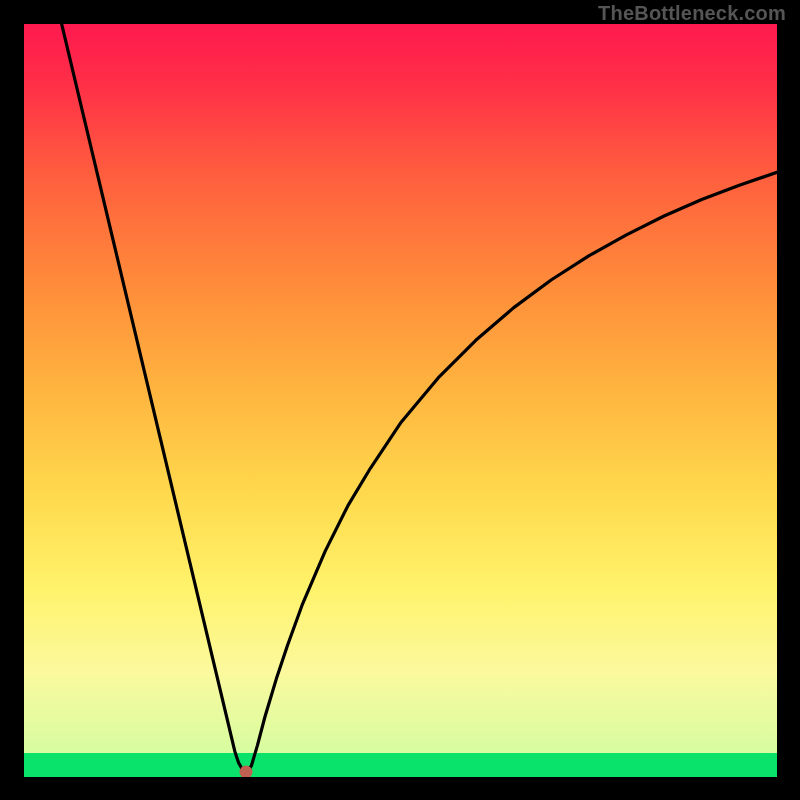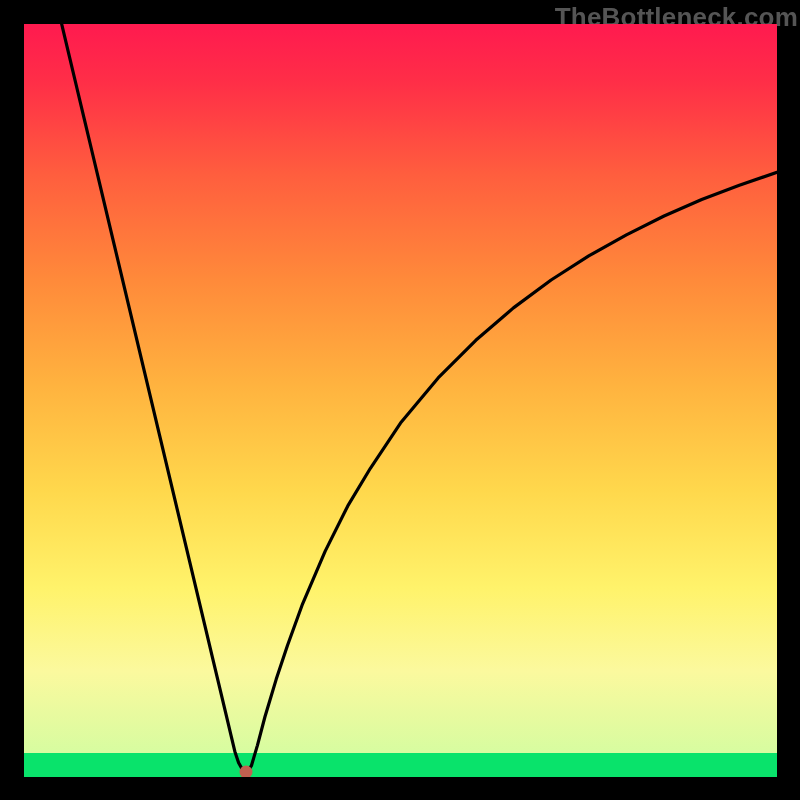--- a/index.html
+++ b/index.html
@@ -14,24 +14,24 @@
     position: absolute;
     top: 0;
     left: 0;
     width: 800px;
     height: 800px;
     background: #000;
   }
   .watermark {
     position: absolute;
     top: 2px;
-    right: 2px;
+    right: 14px;
     color: #555;
     font-family: Arial, Helvetica, sans-serif;
-    font-size: 26px;
+    font-size: 20px;
     font-weight: 600;
     letter-spacing: 0.2px;
   }
   .plot {
     position: absolute;
     top: 24px;
     left: 24px;
     width: 753px;
     height: 753px;
     overflow: hidden;

